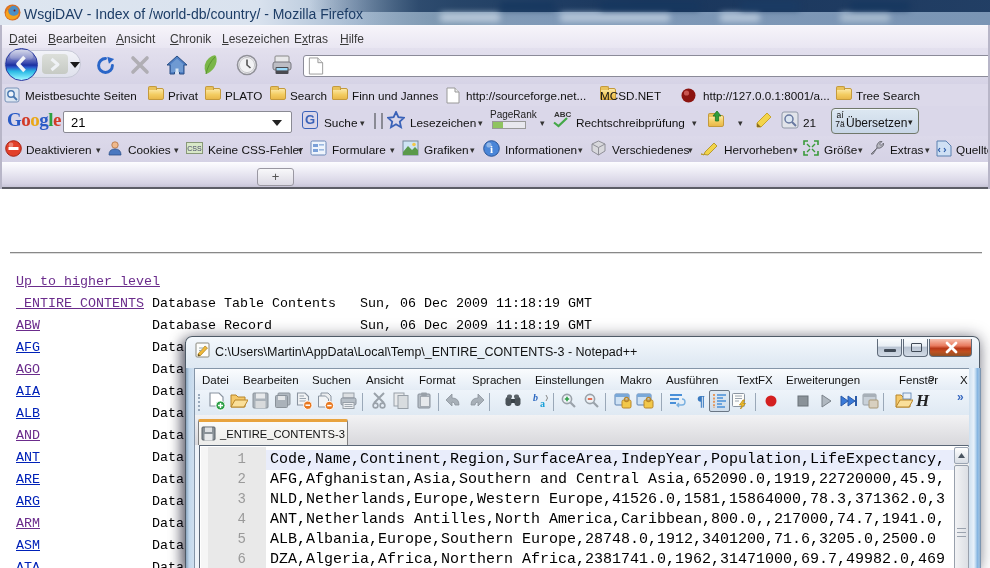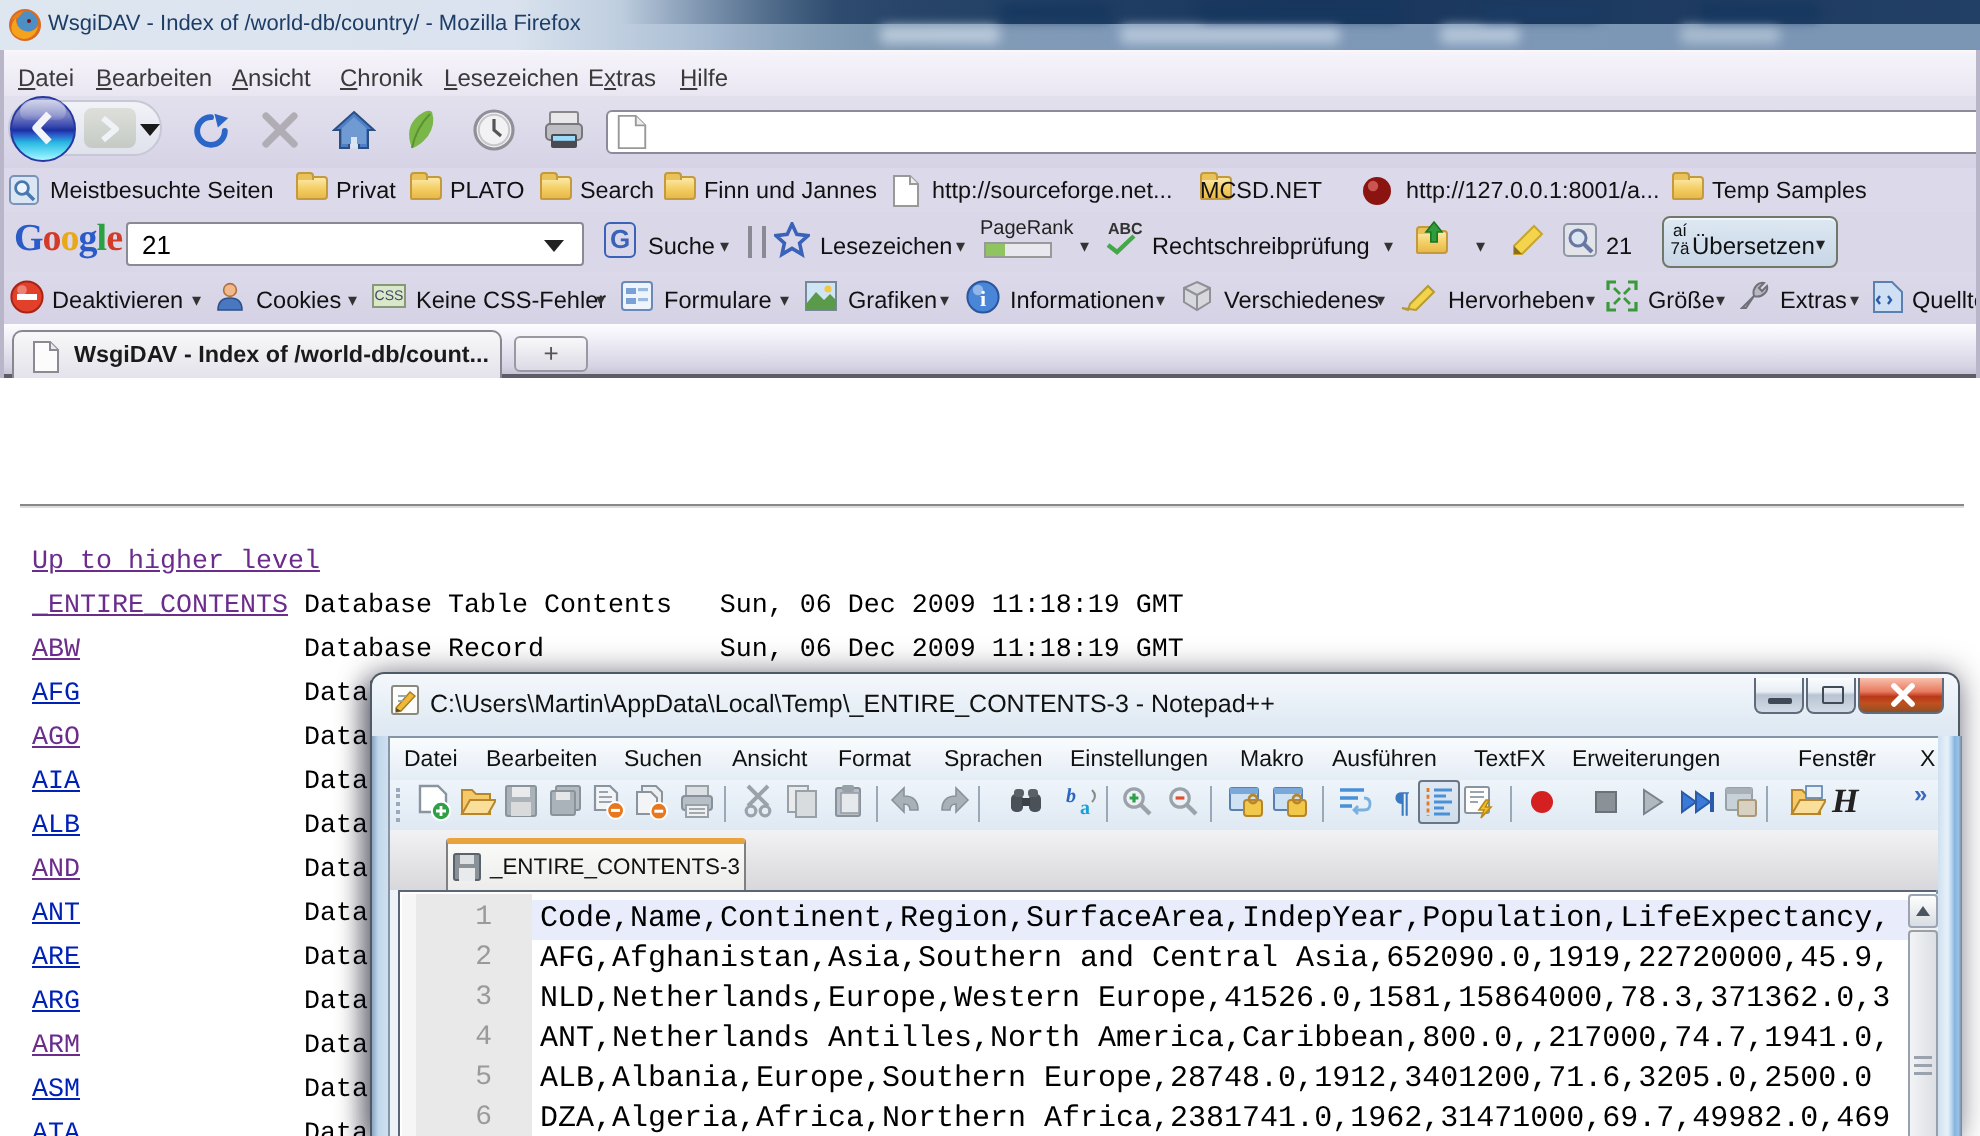--- a/index.html
+++ b/index.html
@@ -10,21 +10,21 @@
 
 
 #titlebar { left:0; top:0; width:990px; height:25px; overflow:hidden;
   background:linear-gradient(90deg,#dee6f0 0%,#d9e2ee 26%,#a8bcd2 36%,#68879f 46%,#5d7fa4 56%,#5a7ca2 100%);
 }
 #titlebar .darktop { left:310px; top:0; width:680px; height:12px;
   background:linear-gradient(90deg, rgba(26,56,94,0) 0%, rgba(26,56,94,0.8) 16%, rgba(20,48,86,0.92) 50%, rgba(26,54,92,0.88) 100%); }
 #titlebar .lightband { left:340px; top:12px; width:650px; height:13px;
   background:linear-gradient(90deg, rgba(148,172,198,0) 0%, rgba(139,162,190,0.75) 25%, rgba(130,155,185,0.8) 100%); }
 .blob { position:absolute; filter:blur(3px); border-radius:3px; }
-#fftitle { left:24px; top:6px; font-size:11px; color:#1d3d66; white-space:nowrap; }
+#fftitle { left:24px; top:6px; font-size:14px; color:#1d3d66; white-space:nowrap; }
 
 #menubar { left:0; top:25px; width:990px; height:23px;
   background:linear-gradient(#f6f4fa,#e9e6f2); border-top:1px solid #f8f8fc; }
 #menubar span { position:absolute; top:6px; font-size:12px; color:#3a3a3a; }
 #menubar u { text-decoration:underline; }
 
 #navbar { left:0; top:48px; width:990px; height:36px;
   background:linear-gradient(#e3e0ee,#d6d3e6); }
 #navcapsule { left:4px; top:50px; width:77px; height:28px; border-radius:14px;
   background:linear-gradient(#f2f3f8,#dfe1ec); border:1px solid #c6c8d6; }
@@ -89,21 +89,21 @@
   border-radius:0 0 4px 4px; background:linear-gradient(#fafcfd 0%,#e8eef4 40%,#b9c4d2 50%,#d2dbe6 100%); }
 #capclose { background:linear-gradient(#f8c0ae 0%,#e87a5e 40%,#b83818 55%,#c05020 75%,#905024 100%); }
 #nppmenu { left:9px; top:32px; width:774px; height:21px; background:linear-gradient(#fafcfe,#e4ecf5); }
 #nppmenu span { position:absolute; top:5px; font-size:11.5px; color:#111; }
 #npptools { left:9px; top:53px; width:774px; height:25px; background:linear-gradient(#eef4fa,#dfe9f3); }
 #npptools .sep { position:absolute; top:3px; width:1px; height:18px; background:#9aa8b8; }
 .ti { position:absolute; top:2px; }
 #npptabbar { left:9px; top:78px; width:774px; height:30px; background:linear-gradient(#f2f2f4,#d8d8dc); }
 #npptab { position:absolute; left:3px; top:4px; width:150px; height:26px;
   background:linear-gradient(#fafaf8,#ececea); border:1px solid #808080; border-bottom:none;
-  border-top:3px solid #e8a33d; border-radius:2px 2px 0 0;margin-left:25px; }
+  border-top:3px solid #e8a33d; border-radius:2px 2px 0 0; }
 #npptab .tx { position:absolute; left:21px; top:6px; font-size:11.2px; color:#111; white-space:nowrap; }
 #nppedit { left:13px; top:108px; width:769px; height:124px; border:1px solid #5a6676; border-bottom:none; border-right:none; background:#fff; }
 #gutter { position:absolute; left:1px; top:1px; width:65px; height:123px; background:#e9e9e9; }
 #gutter .bm { position:absolute; left:0; top:0; width:7px; height:123px; background:#f6f6f6; }
 #lnums { position:absolute; left:0px; top:4.4px; width:46px; text-align:right;
   font-family:"Liberation Mono", monospace; font-size:14px; line-height:19.86px; color:#9a9a9a; }
 #cline { position:absolute; left:66px; top:4.4px; width:688px; height:19.9px; background:#e9edfb; }
 #ntext { position:absolute; left:70px; top:4.4px; font-family:"Liberation Mono", monospace;
   font-size:15px; line-height:19.86px; color:#000; white-space:pre; width:682px; overflow:hidden; }
 #vsb { position:absolute; left:754px; top:1px; width:15px; height:123px; background:#f0f0f0; }
@@ -218,21 +218,21 @@
   </svg>
   <span class="bmi" style="left:466px">http://sourceforge.net...</span>
   <i class="fold abs" style="left:600px;top:88px"></i>
   <span class="bmi" style="left:600px">MCSD.NET</span>
   <svg class="abs" style="left:681px;top:88px" width="15" height="15" viewBox="0 0 15 15">
     <circle cx="7.5" cy="7.5" r="7" fill="#8c1410"></circle>
     <circle cx="5.5" cy="5" r="2.6" fill="#d4625c" opacity="0.85"></circle>
   </svg>
   <span class="bmi" style="left:703px">http://127.0.0.1:8001/a...</span>
   <i class="fold abs" style="left:836px;top:88px"></i>
-  <span class="bmi" style="left:856px">Temp Samples</span>
+  <span class="bmi" style="left:856px">Tree Search</span>
 
   <div id="gbar" class="abs"></div>
   <div class="abs" id="glogo" style="left:7px;top:109px;font-family:'Liberation Serif',serif;font-weight:bold;font-size:19px;letter-spacing:-0.5px;"><span style="color:#2a5bc6">G</span><span style="color:#d23b28">o</span><span style="color:#e9a818">o</span><span style="color:#2a5bc6">g</span><span style="color:#2ba141">l</span><span style="color:#d23b28">e</span></div>
   <div class="abs" style="left:63px;top:111px;width:229px;height:22px;background:#fff;border:1px solid #8a8a94;border-radius:2px;"></div>
   <div class="abs" style="left:71px;top:115px;font-size:13px;">21</div>
   <div class="abs" style="left:272px;top:120px;width:0;height:0;border-left:5px solid transparent;border-right:5px solid transparent;border-top:6px solid #222;"></div>
   <div class="abs" style="left:302px;top:111px;width:16px;height:18px;border:1.5px solid #3a62b8;border-radius:3px;color:#3a62b8;font-size:13px;font-weight:bold;text-align:center;line-height:16px;">G</div>
   <span class="gti abs" style="left:324px">Suche</span>
     <span class="ddt abs" style="left:360px;top:118px">▾</span>
   <div class="abs" style="left:374px;top:113px;width:9px;height:16px;border-left:2px solid #8a8a94;border-right:2px solid #8a8a94;"></div>
@@ -333,27 +333,20 @@
   </svg>
   <span class="wdi" style="left:890px">Extras</span>
     <span class="ddt abs" style="left:925px;top:145px">▾</span>
   <svg class="abs" style="left:936px;top:140px" width="16" height="17" viewBox="0 0 16 17">
     <path d="M1 1 L10 1 L15 6 L15 16 L1 16 Z" fill="#cfe0f4" stroke="#5a80b0" stroke-width="1"></path>
     <path d="M4 8 L2.5 10 L4 12 M8 8 L9.5 10 L8 12" fill="none" stroke="#2a5aa8" stroke-width="1.2"></path>
   </svg>
   <span class="wdi" style="left:956px">Quelltext</span>
 
   <div id="tabstrip" class="abs">
-    <div id="fftab" class="abs">
-      <svg style="position:absolute;left:9px;top:4px" width="14" height="17" viewBox="0 0 14 17">
-        <path d="M1 1 L9 1 L13 5 L13 16 L1 16 Z" fill="#fcfcfc" stroke="#8a8a92" stroke-width="1"></path>
-        <path d="M9 1 L9 5 L13 5" fill="#e8e8ec" stroke="#8a8a92" stroke-width="1"></path>
-      </svg>
-      <span class="t">WsgiDAV - Index of /world-db/count...</span>
-    </div>
     <div id="plus" class="abs">+</div>
   </div>
 
   <div id="page" class="abs"></div>
   <div id="pagehr" class="abs"></div>
   <pre id="dirpre"><a class="v" href="#">Up to higher level</a>
 <a class="v" href="#">_ENTIRE_CONTENTS</a> Database Table Contents   Sun, 06 Dec 2009 11:18:19 GMT
 <a class="v" href="#">ABW</a>              Database Record           Sun, 06 Dec 2009 11:18:19 GMT
 <a class="u" href="#">AFG</a>              Database Record           Sun, 06 Dec 2009 11:18:19 GMT
 <a class="v" href="#">AGO</a>              Database Record           Sun, 06 Dec 2009 11:18:19 GMT

